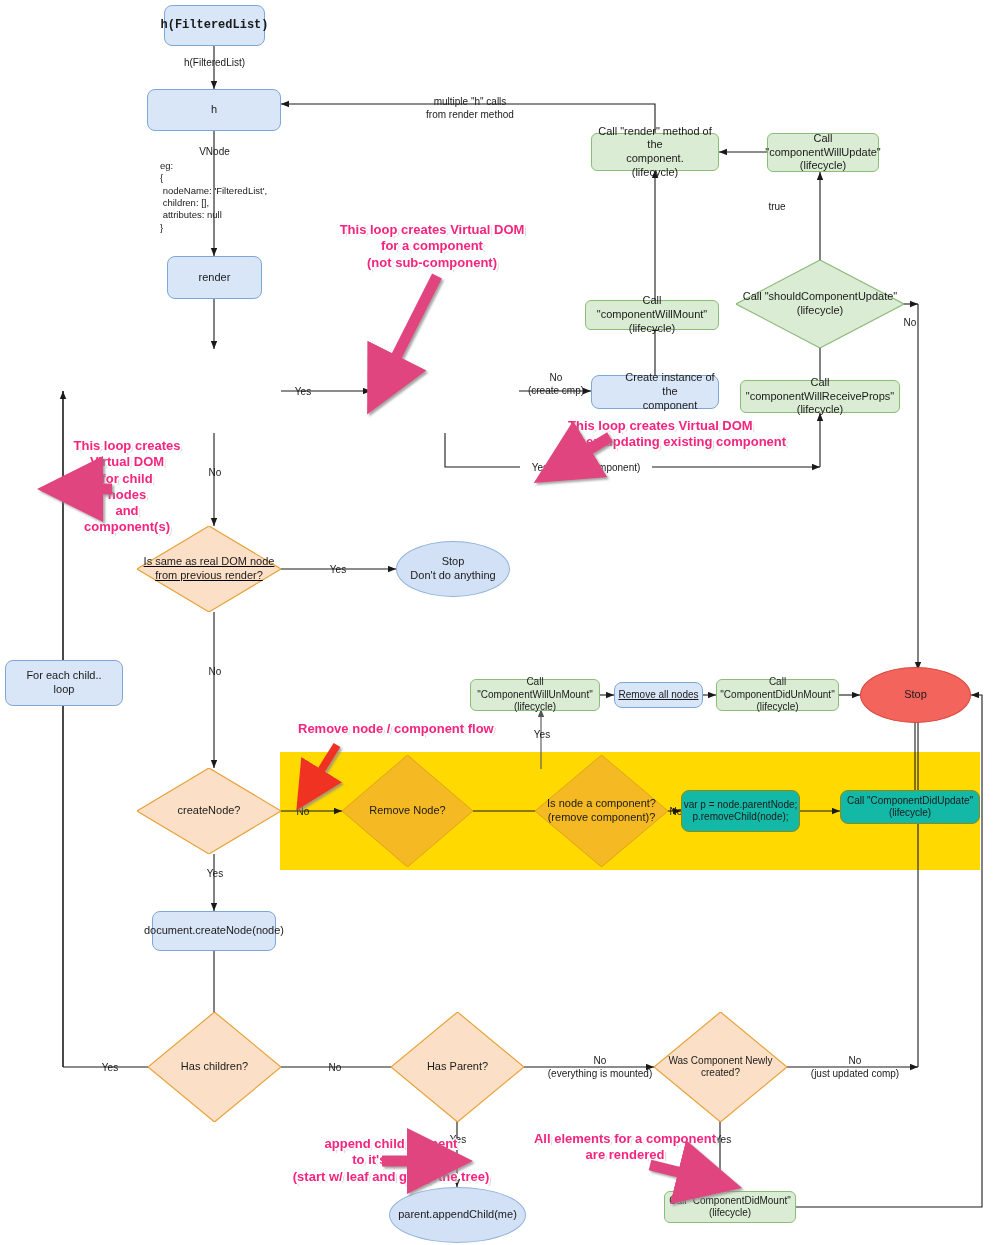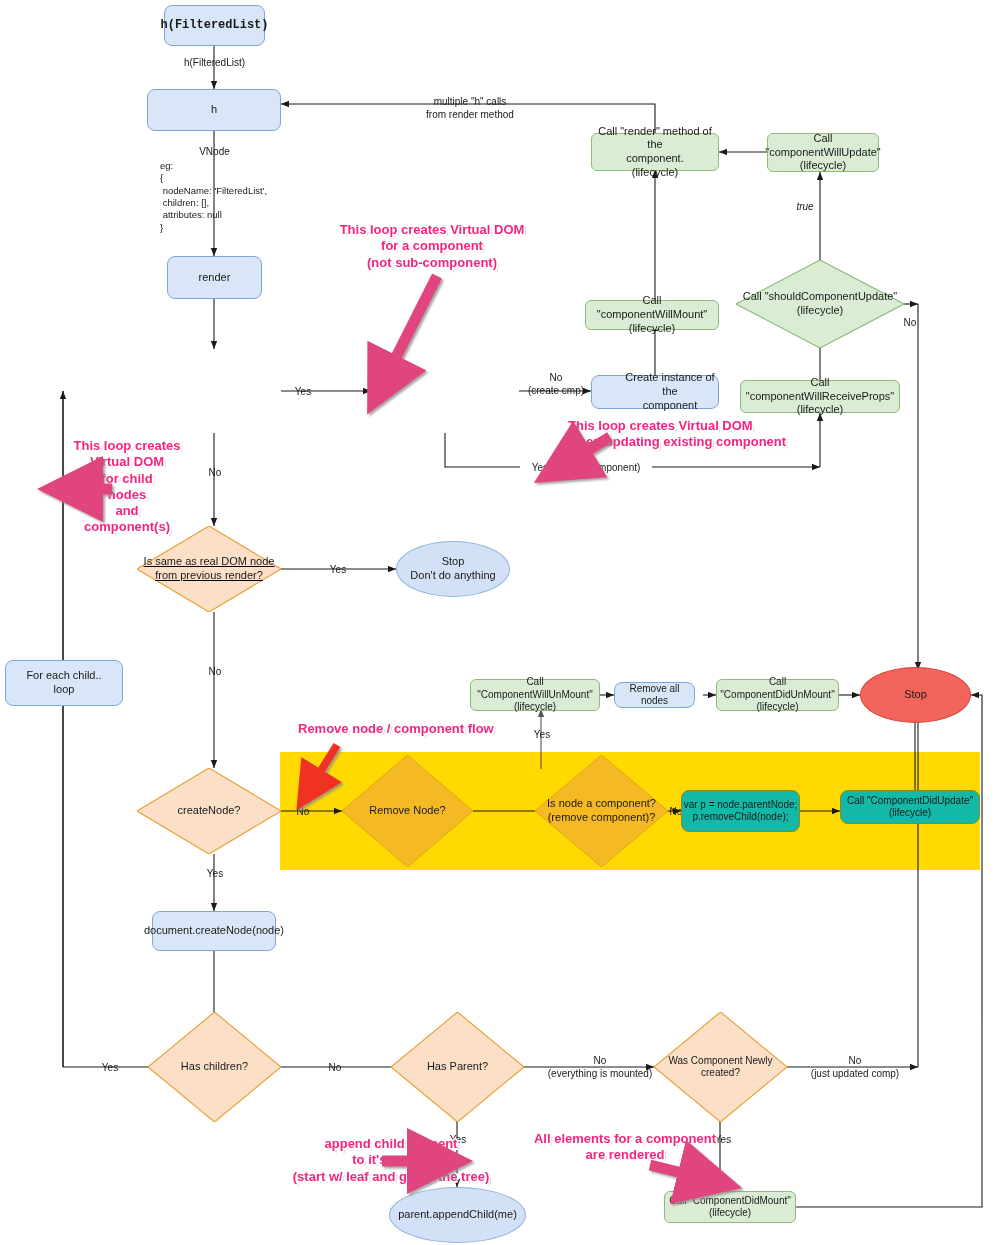--- a/index.html
+++ b/index.html
@@ -158,21 +158,21 @@
   <div class="plainlabel" style="left:520px;top:461px;width:132px;background:#fff;">Yes (update component)</div>
 
   <div class="node box-green" style="left:591px;top:133px;width:128px;height:38px;white-space:pre-line;">Call "render" method of the
 component.
 (lifecycle)</div>
 
   <div class="node box-green" style="left:767px;top:133px;width:112px;height:39px;white-space:pre-line;">Call
 "componentWillUpdate"
 (lifecycle)</div>
 
-  <div class="plainlabel" style="left:780px;top:200px;width:50px;font-style:italic;">true</div>
+  <div class="plainlabel" style="left:752px;top:200px;width:50px;">true</div>
 
   <div class="node box-green" style="left:585px;top:300px;width:134px;height:30px;white-space:pre-line;">Call "componentWillMount"
 (lifecycle)</div>
 
   <div class="dia" style="left:736px;top:260px;width:168px;height:88px;">
     <svg class="dshape" viewBox="0 0 168 88" preserveAspectRatio="none">
       <polygon points="84,0 168,44 84,88 0,44" fill="#dbecd4" stroke="#8dbb7a" stroke-width="1.2"></polygon>
     </svg>
     <div class="dtext" style="white-space:pre-line;">Call "shouldComponentUpdate"
 (lifecycle)</div>
@@ -201,21 +201,21 @@
   <div class="plainlabel" style="left:200px;top:665px;width:30px;">No</div>
 
   <div class="node box-blue" style="left:5px;top:660px;width:118px;height:46px;white-space:pre-line;">For each child..
 loop</div>
 
   <div class="node box-green" style="left:470px;top:679px;width:130px;height:32px;white-space:pre-line;font-size:10px;">Call "ComponentWillUnMount"
 (lifecycle)</div>
 
   <div class="plainlabel" style="left:527px;top:728px;width:30px;">Yes</div>
 
-  <div class="node box-blue" style="left:614px;top:682px;width:81px;height:26px;font-size:10px;">Remove all nodes</div>
+  <div class="node box-blue" style="left:614px;top:682px;width:89px;height:26px;font-size:10px;text-decoration:underline;">Remove all nodes</div>
 
   <div class="node box-green" style="left:716px;top:679px;width:123px;height:32px;white-space:pre-line;font-size:10px;">Call "ComponentDidUnMount"
 (lifecycle)</div>
 
   <div class="node ell-red" style="left:860px;top:667px;width:111px;height:56px;">Stop</div>
 
   <div class="dia" style="left:137px;top:768px;width:144px;height:86px;">
     <svg class="dshape" viewBox="0 0 144 86" preserveAspectRatio="none">
       <polygon points="72,0 144,43 72,86 0,43" fill="#fbe0c7" stroke="#e8a23a" stroke-width="1.2"></polygon>
     </svg>

